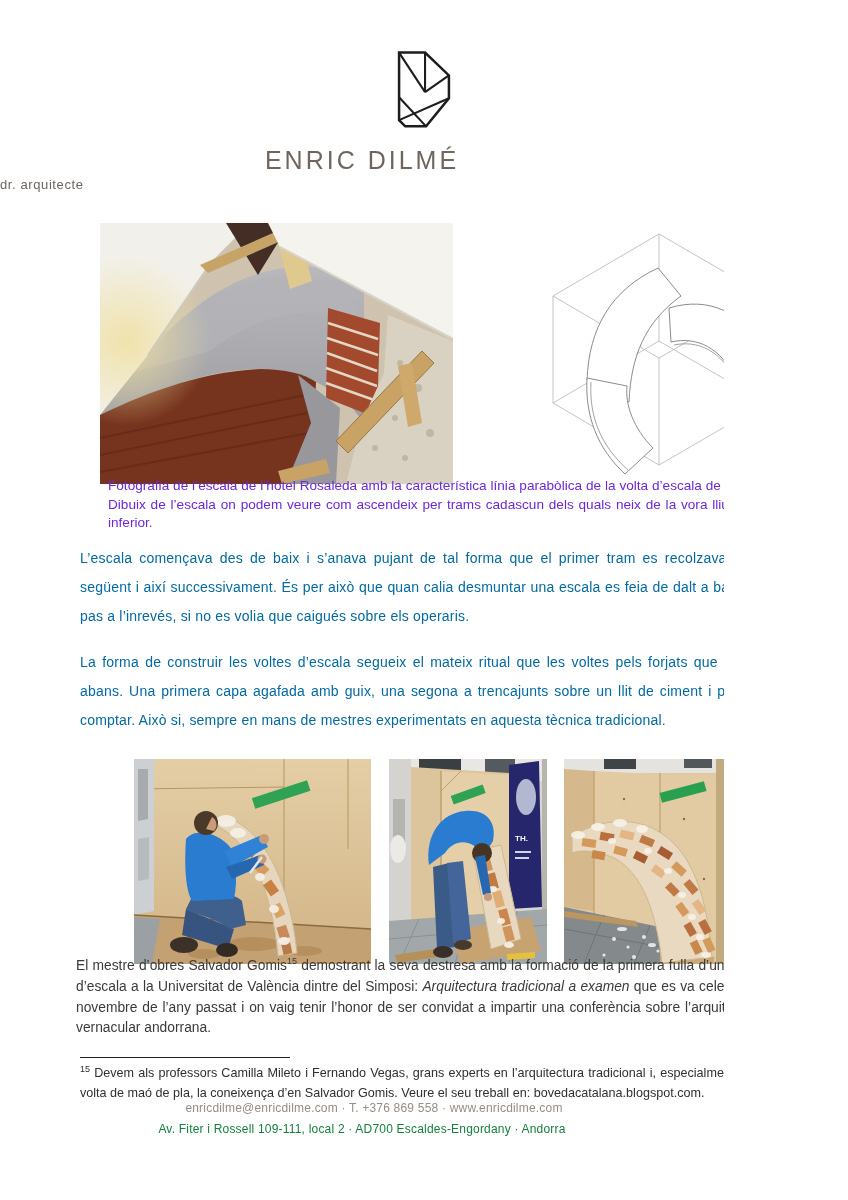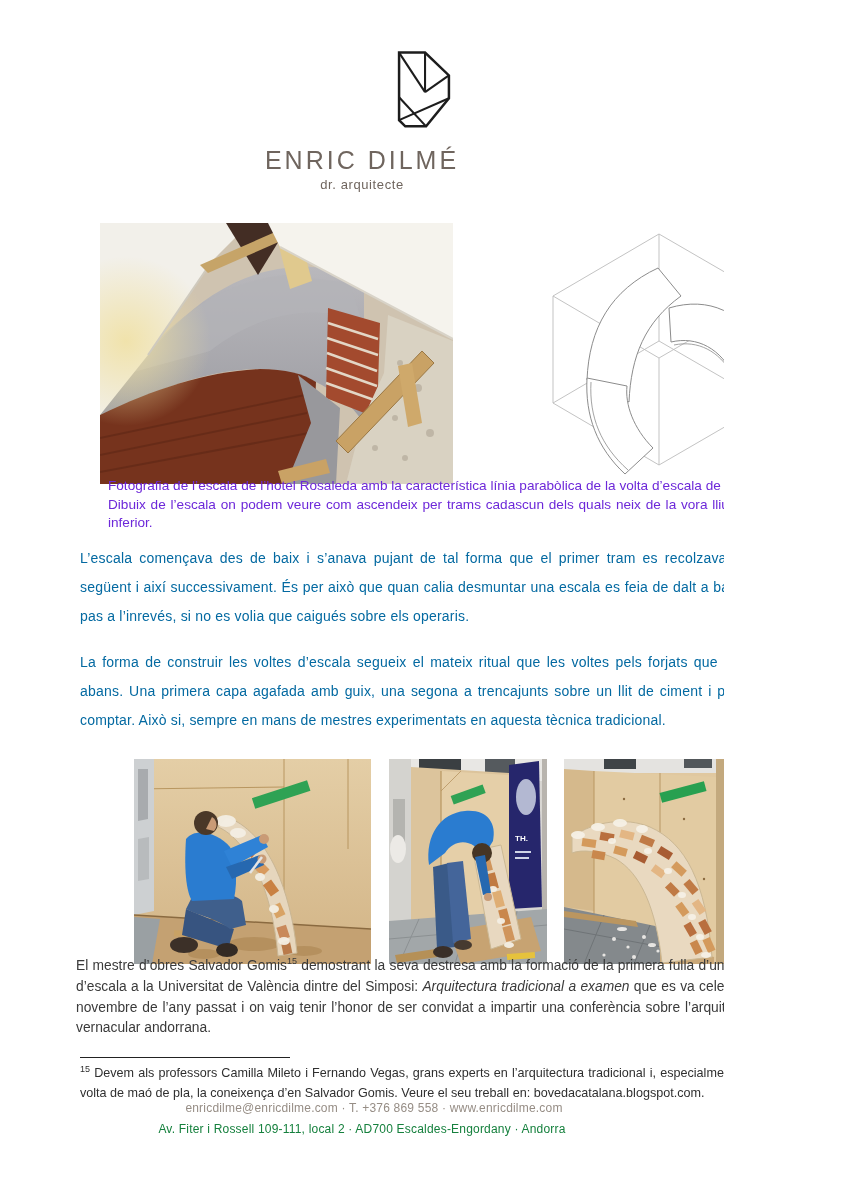--- a/index.html
+++ b/index.html
@@ -1,20 +1,20 @@
 <!DOCTYPE html>
 <html><head>
 <meta charset="utf-8">
 <style>
   html,body{margin:0;padding:0;background:#ffffff;}
   .page{position:relative;width:724px;height:1200px;background:#ffffff;overflow:hidden;
         font-family:"Liberation Sans",sans-serif;color:#3d3d3d;}
   .abs{position:absolute;}
   .brand{width:100%;text-align:center;font-size:25px;letter-spacing:3px;color:#6f655e;font-weight:400;}
-  .brand-sub{width:100%;text-align:center;font-size:13px;letter-spacing:0.6px;color:#6f655e;}
+  .brand-sub{width:100%;font-size:13px;letter-spacing:0.6px;color:#6f655e;}
   .caption{font-size:13.6px;line-height:18.6px;text-align:justify;color:#6d28d9;font-weight:300;margin-left:28px;}
   .bodytext{font-size:14px;line-height:29px;text-align:justify;color:#0369a1;font-weight:300;letter-spacing:0.2px;}
   .caption2{font-size:13.8px;line-height:20.8px;text-align:justify;color:#3a3a3a;font-weight:300;}
   .footnote{font-size:12.6px;line-height:20px;text-align:justify;color:#2f2f2f;}
   .footnote-rule{border-top:1.5px solid #222;width:210px;height:0;}
   .footer1{width:100%;text-align:center;font-size:12px;color:#968d85;letter-spacing:0.2px;}
   .footer2{width:100%;text-align:center;font-size:12px;color:#15803d;letter-spacing:0.2px;}
   sup{font-size:9px;vertical-align:super;line-height:0;}
   .it{font-style:italic;}
   figure{margin:16px;padding:0;}

